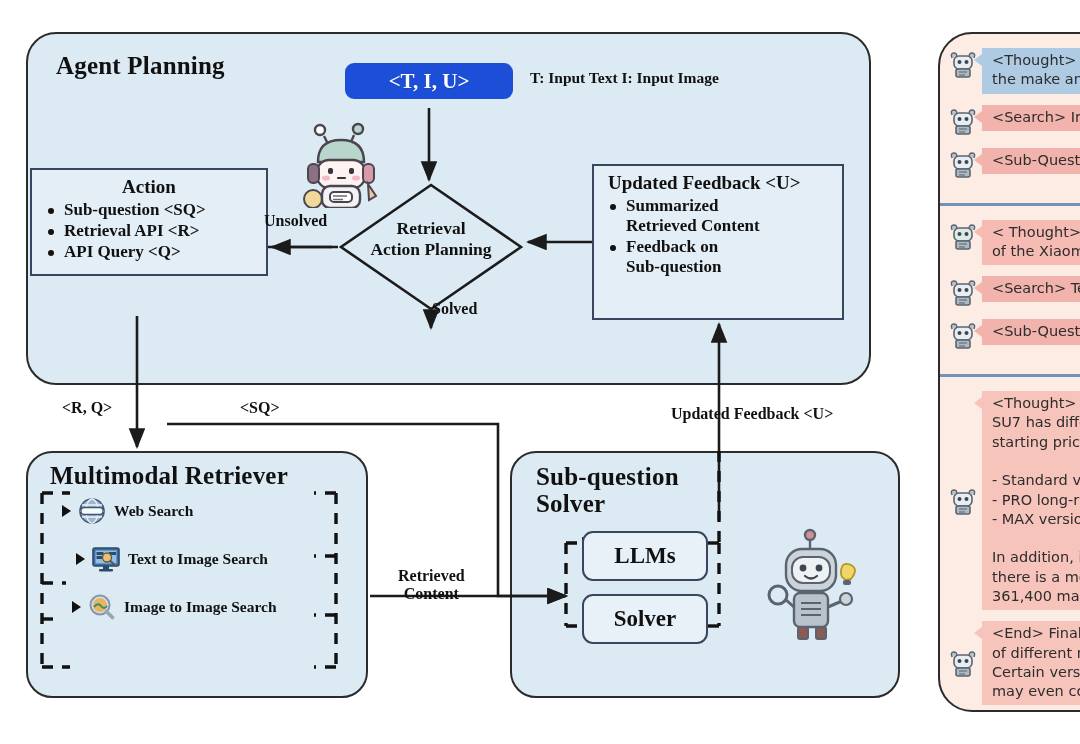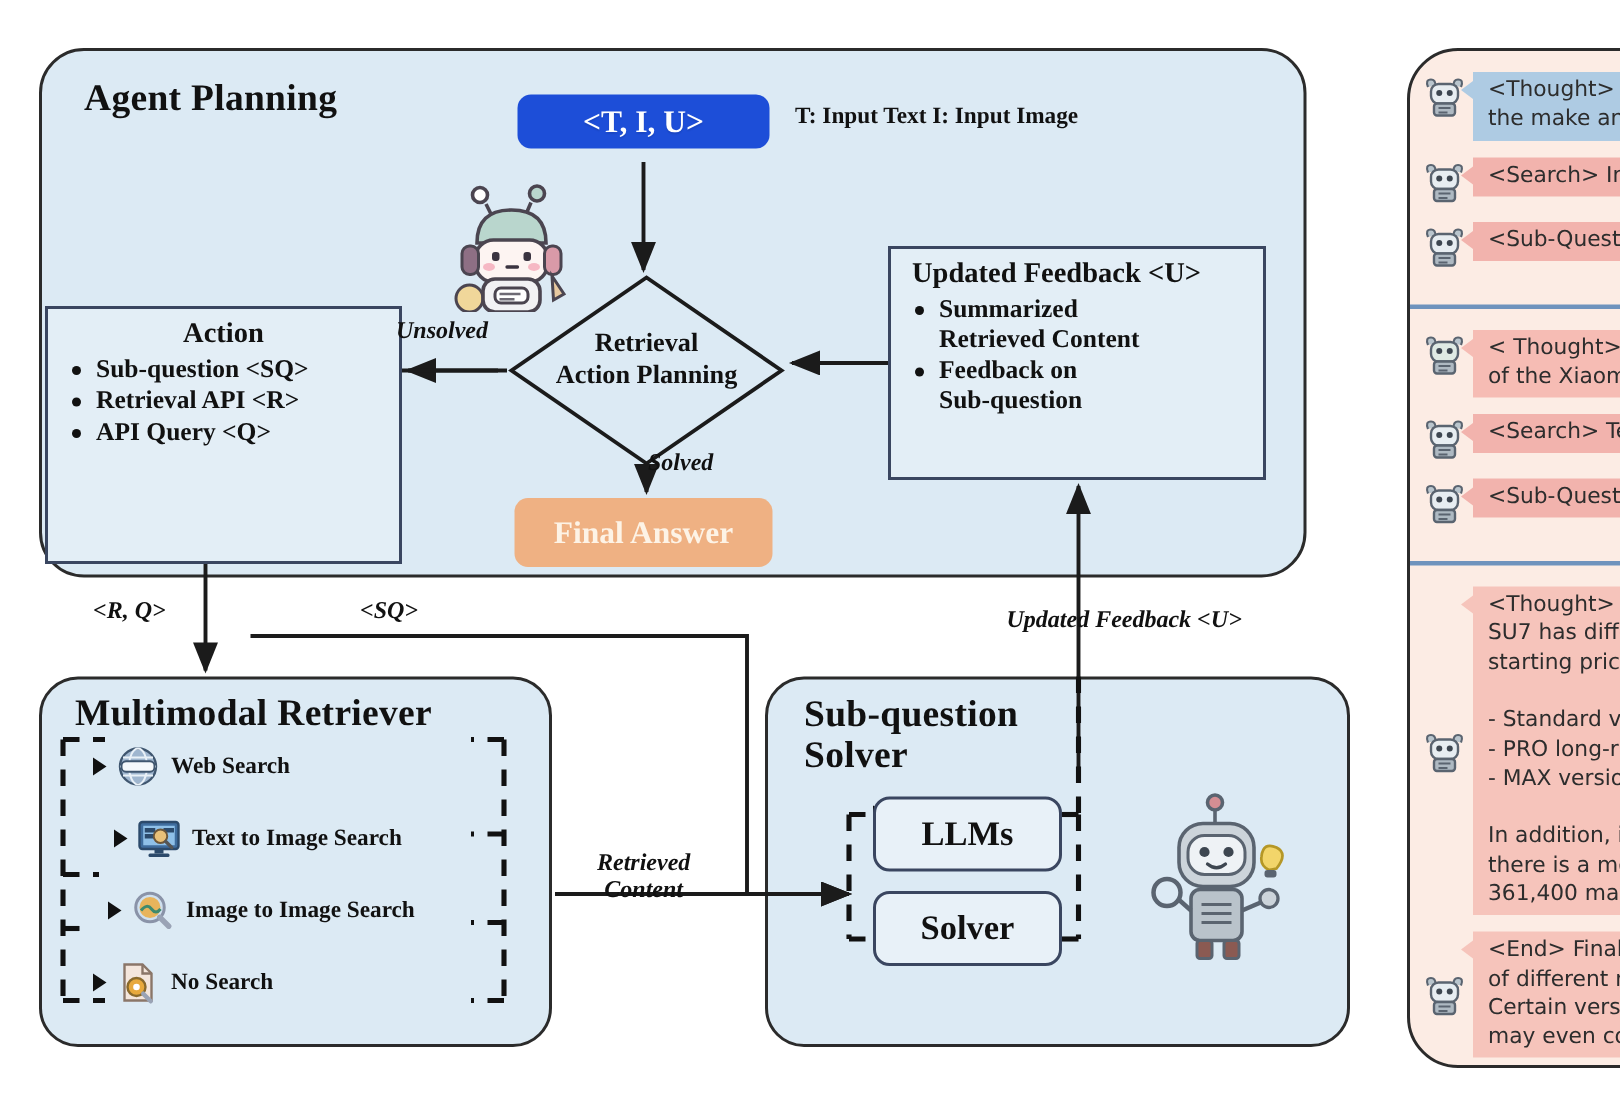--- a/index.html
+++ b/index.html
@@ -108,21 +108,21 @@
   
   .box-outline {
     position: absolute;
     background: #e3eef6;
     border: 2.5px solid #3a4660;
     box-sizing: border-box;
     z-index: 6;
   }
   .box-action {
     left: 30px; top: 168px;
-    width: 238px; height: 172px; margin-top: 36px;
+    width: 238px; height: 108px;
   }
   .box-feedback {
     left: 592px; top: 164px;
     width: 252px; height: 156px;
   }
   .box-heading {
     text-align: center;
     font-weight: bold;
     font-size: 19px;
     color: #111;
@@ -195,21 +195,20 @@
 
   
   .edge-label {
     position: absolute;
     font-weight: bold;
     font-size: 16px;
     color: #111;
     z-index: 7;
     white-space: pre;
     line-height: 1.12;
-    font-style: italic;
   }
   .lbl-unsolved { left: 264px; top: 212px; }
   .lbl-solved   { left: 432px; top: 300px; }
   .lbl-rq       { left: 62px;  top: 399px; }
   .lbl-sq       { left: 240px; top: 399px; }
   .lbl-ufb      { left: 671px; top: 405px; }
   .lbl-retrieved{ left: 398px; top: 567px; text-align:center; }
 
   
   .retriever-rows {
@@ -412,21 +411,20 @@
   <div class="box-outline box-feedback">
     <div class="box-heading left">Updated Feedback &lt;U&gt;</div>
     <ul class="bullets wrap">
       <li style="white-space:pre-line;">Summarized
 Retrieved Content</li>
       <li style="white-space:pre-line;">Feedback on
 Sub-question</li>
     </ul>
   </div>
 
-  <div class="final-answer">Final Answer</div>
 
   <div class="edge-label lbl-unsolved">Unsolved</div>
   <div class="edge-label lbl-solved">Solved</div>
   <div class="edge-label lbl-rq">&lt;R, Q&gt;</div>
   <div class="edge-label lbl-sq">&lt;SQ&gt;</div>
   <div class="edge-label lbl-ufb">Updated Feedback &lt;U&gt;</div>
   <div class="edge-label lbl-retrieved">Retrieved
 Content</div>
 
   <div class="panel panel-retriever">
@@ -486,33 +484,20 @@
         <svg viewBox="0 0 30 30" width="30" height="30">
           <circle cx="13" cy="13" r="9.5" fill="#cfe0ef" stroke="#8a93a8" stroke-width="2"></circle>
           <circle cx="13" cy="13" r="7" fill="#e8b45c"></circle>
           <path d="M7,15 q4,-5 7,-1 q3,4 6,0" stroke="#3f8a6e" stroke-width="2" fill="none"></path>
           <path d="M19.5,19.5 l6,6" stroke="#9aa3b5" stroke-width="3.6" stroke-linecap="round"></path>
         </svg>
       </span>
       <span class="rlabel">Image to Image Search</span>
     </div>
 
-    <div class="rrow">
-      <span class="tri"></span>
-      <span class="ricon">
-        <svg viewBox="0 0 30 30" width="30" height="30">
-          <path d="M6,3 h12 l6,6 v18 h-18 z" fill="#f4e6dc" stroke="#8a7668" stroke-width="1.6"></path>
-          <path d="M18,3 v6 h6" fill="none" stroke="#8a7668" stroke-width="1.6"></path>
-          <circle cx="14" cy="18" r="6" fill="#e8a93c" stroke="#8a6a2c" stroke-width="1.6"></circle>
-          <circle cx="14" cy="18" r="2.2" fill="#fff"></circle>
-          <path d="M18.5,22.5 l5,5" stroke="#9aa3b5" stroke-width="3" stroke-linecap="round"></path>
-        </svg>
-      </span>
-      <span class="rlabel">No Search</span>
-    </div>
   </div>
 
   <div class="panel panel-solver">
     <div class="panel-title" style="white-space:pre-line;">Sub-question
 Solver</div>
   </div>
 
   <svg style="position:absolute;left:510px;top:451px;width:390px;height:247px;z-index:6;" viewBox="0 0 390 247">
     <g stroke="#111" stroke-width="3.4" fill="none" stroke-dasharray="11 9">
       <path d="M56,92 L80,92"></path>

